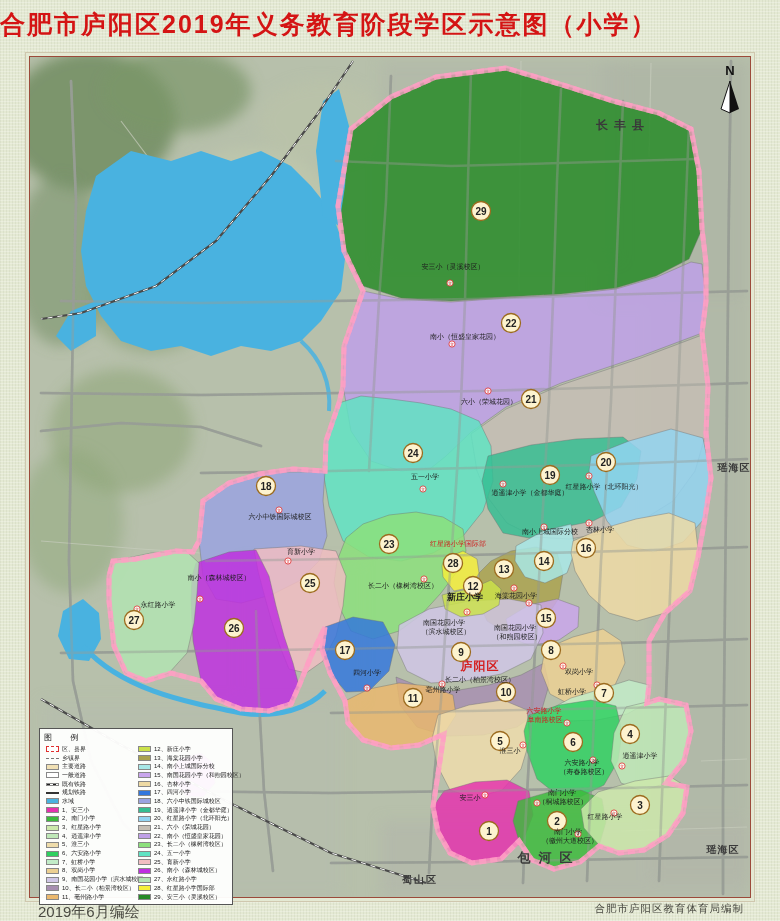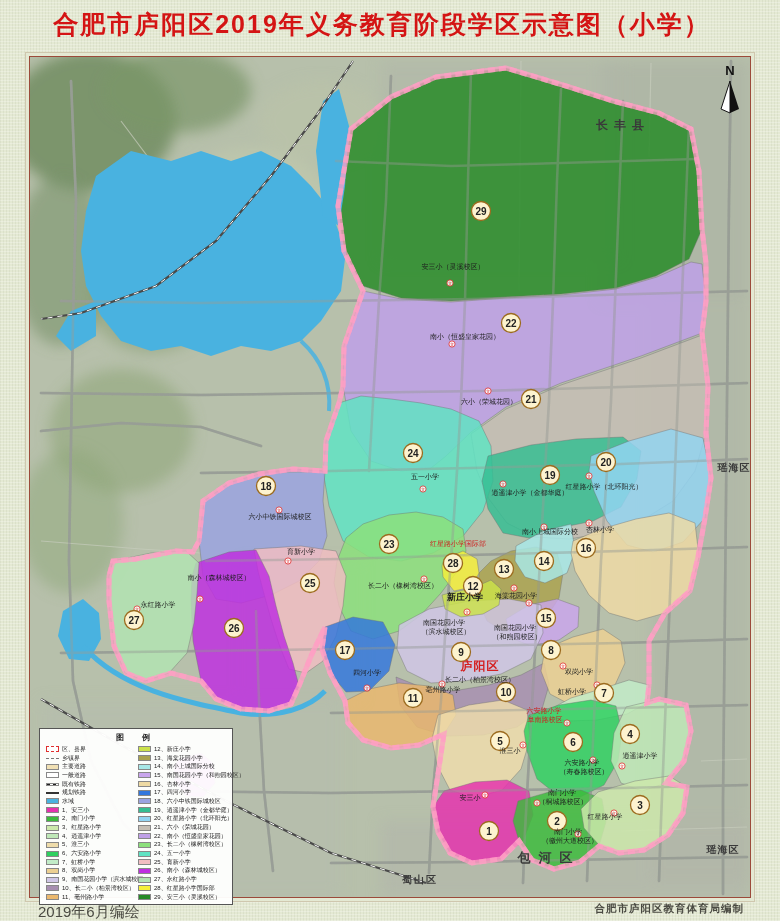--- a/index.html
+++ b/index.html
@@ -5,46 +5,46 @@
   html,body{margin:0;padding:0;}
   body{
     width:780px;height:921px;position:relative;overflow:hidden;
     font-family:"Liberation Sans","DejaVu Sans",sans-serif;
     background-color:#e4e9d3;
     background-image:
       repeating-linear-gradient(0deg, rgba(255,255,255,.25) 0 1px, rgba(0,0,0,0) 1px 3px),
       repeating-linear-gradient(90deg, rgba(150,160,130,.12) 0 1px, rgba(0,0,0,0) 1px 3px);
   }
   .title{
-    position:absolute;top:8px;left:0;right:16px;text-align:center;
+    position:absolute;top:8px;left:0;right:16px;
     font-size:25px;font-weight:bold;color:#d41414;letter-spacing:2px;
   }
   .map-frame{
     position:absolute;left:29px;top:56px;width:720px;height:840px;
     border:1px solid #9c4a3a;background:#b7c0ab;box-shadow:0 0 0 3px #e4e9d3,0 0 0 4px #cfc7ae;
   }
   .map-frame svg{position:absolute;left:0;top:0;}
   .roads-under{stroke:#989e96;stroke-width:2.6;opacity:.95;fill:none;stroke-linecap:round;}
   .roads-minor{stroke:#c6ccbc;stroke-width:1.2;opacity:.7;fill:none;}
   .roads-over{stroke:#8e948c;stroke-width:1.2;opacity:.45;fill:none;}
   .zone{fill-opacity:.84;stroke:#6f6f6f;stroke-width:.6;stroke-opacity:.7;}
   .legend{
     position:absolute;left:9px;top:671px;width:194px;height:177px;
     background:rgba(255,255,254,.96);border:1px solid #555;box-sizing:border-box;
     padding:3px 2px 2px 4px;
   }
-  .legend-title{text-align:center;font-size:8px;font-weight:bold;letter-spacing:8px;color:#222;margin-bottom:2px;}
+  .legend-title{font-size:8px;font-weight:normal;letter-spacing:8px;color:#222;margin-bottom:2px;}
   .legend-cols{position:relative;width:100%;height:158px;}
   .lg-col{position:absolute;top:0;}
   #legend-col-left{left:2px;width:86px;}
   #legend-col-right{left:94px;width:96px;}
   .lg-row{display:flex;align-items:center;height:8.7px;font-size:6px;color:#222;white-space:nowrap;}
   .lg-sw{width:13px;height:6px;margin-right:3px;flex:0 0 13px;border:.5px solid #888;box-sizing:border-box;}
   .footer-left{position:absolute;left:38px;top:903px;font-size:15px;color:#4a4a42;}
-  .footer-right{position:absolute;right:36px;top:902px;font-size:10.5px;color:#4a4a42;letter-spacing:1px;font-weight:bold;}
+  .footer-right{position:absolute;right:36px;top:902px;font-size:10.5px;color:#4a4a42;letter-spacing:1px;}
   text{font-family:"Liberation Sans","DejaVu Sans",sans-serif;}
 </style>
 </head>
 <body>
 
 <div class="title">合肥市庐阳区2019年义务教育阶段学区示意图（小学）</div>
 
 <div class="map-frame">
 <svg id="mapsvg" width="720" height="840" viewBox="29 56 720 840">
   <defs>

